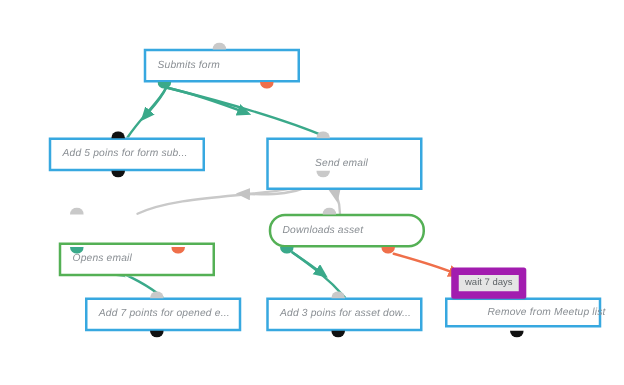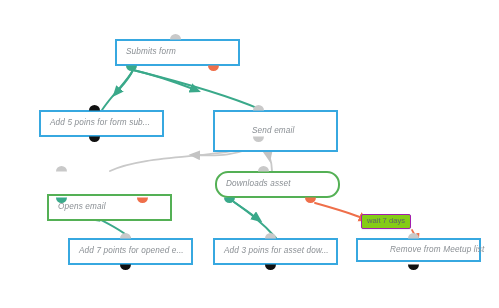--- a/index.html
+++ b/index.html
@@ -57,22 +57,22 @@
     height: 11px;
     border-radius: 50%;
   }
   .port.gray   { background: #c9c9c9; }
   .port.green  { background: #3aa98a; }
   .port.orange { background: #ef6f4a; }
   .port.black  { background: #111111; }
   .wait-label {
     position: absolute;
     box-sizing: border-box;
-    background: #84cc16;
-    border: 1px solid #a21caf;
+    background: #e5e5e5;
+    border: 6px solid #a21caf;
     border-radius: 2px;
     font-size: 7.6px;
     color: #5d6266;
     padding: 2px 5px 3px 5px;
     white-space: nowrap;
     line-height: 1;
     box-shadow: 0 1px 1px rgba(0,0,0,0.06);
   }
 </style>
 </head>

